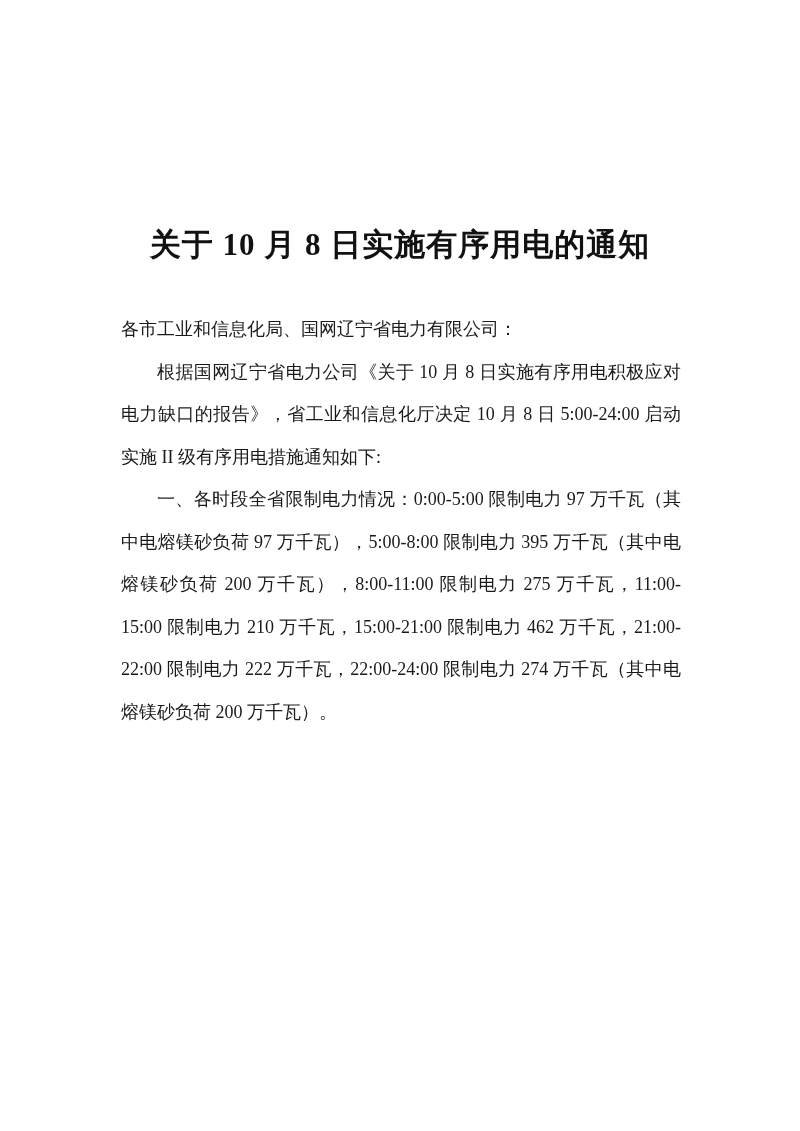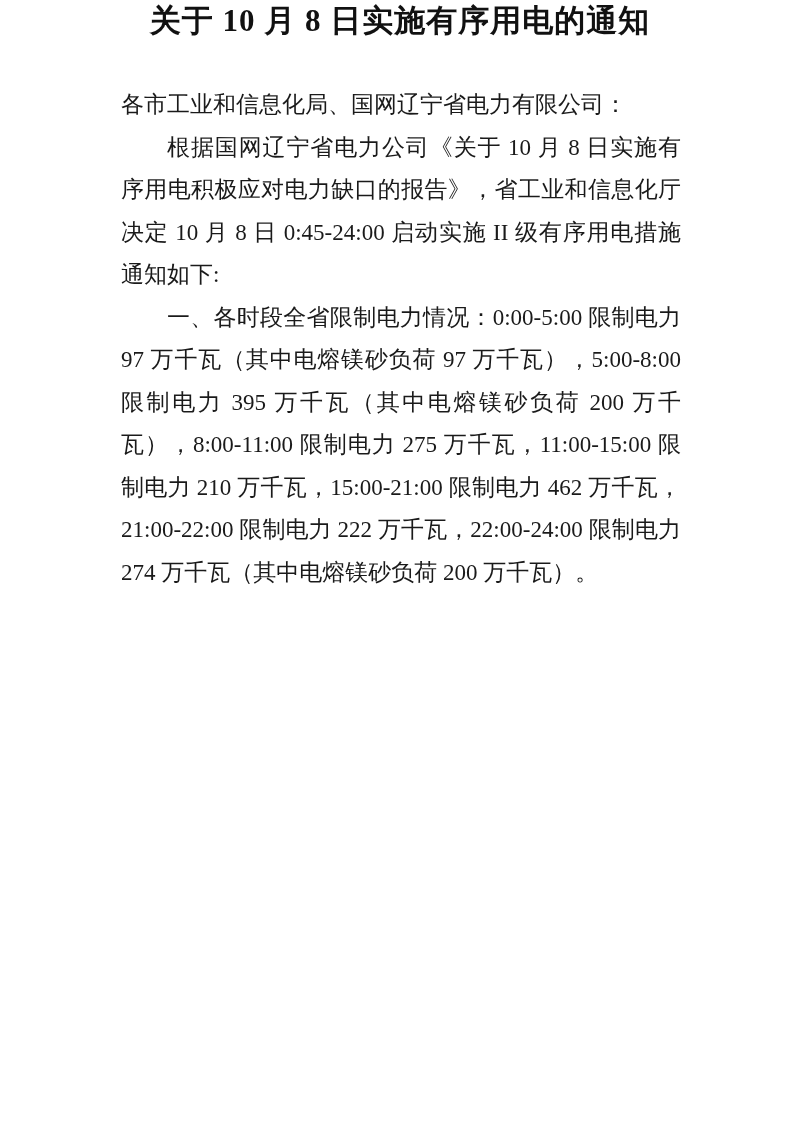--- a/index.html
+++ b/index.html
@@ -15,45 +15,46 @@
     position: relative;
     width: 800px;
     height: 1131px;
     background: #ffffff;
     color: #1a1a1a;
     overflow: hidden;
     font-family: "Liberation Serif", "DejaVu Serif", serif;
   }
   .doc-title {
     margin: 0;
+    padding-top: 224px;
     text-align: center;
     font-size: 31px;
     line-height: 42px;
     font-weight: 700;
     color: #111111;
     letter-spacing: 1px;
   }
   .doc-body {
     margin: 42px 119px 0 121px;
-    font-size: 23px;
+    font-size: 18px;
     line-height: 42.5px;
     text-align: justify;
     text-justify: inter-ideograph;
   }
   .salutation {
     margin: 0;
   }
   .para {
     margin: 0;
     text-indent: 2em;
   }
 </style>
 </head>
 <body>
 
 <div class="page">
   <h1 class="doc-title">关于 10 月 8 日实施有序用电的通知</h1>
   <div class="doc-body">
     <p class="salutation">各市工业和信息化局、国网辽宁省电力有限公司：</p>
-    <p class="para">根据国网辽宁省电力公司《关于 10 月 8 日实施有序用电积极应对电力缺口的报告》，省工业和信息化厅决定 10 月 8 日 0:45-24:00 启动实施 II 级有序用电措施通知如下:</p>
+    <p class="para">根据国网辽宁省电力公司《关于 10 月 8 日实施有序用电积极应对电力缺口的报告》，省工业和信息化厅决定 10 月 8 日 5:00-24:00 启动实施 II 级有序用电措施通知如下:</p>
     <p class="para">一、各时段全省限制电力情况：0:00-5:00 限制电力 97 万千瓦（其中电熔镁砂负荷 97 万千瓦），5:00-8:00 限制电力 395 万千瓦（其中电熔镁砂负荷 200 万千瓦），8:00-11:00 限制电力 275 万千瓦，11:00-15:00 限制电力 210 万千瓦，15:00-21:00 限制电力 462 万千瓦，21:00-22:00 限制电力 222 万千瓦，22:00-24:00 限制电力 274 万千瓦（其中电熔镁砂负荷 200 万千瓦）。</p>
   </div>
 </div>
 
 </body></html>

